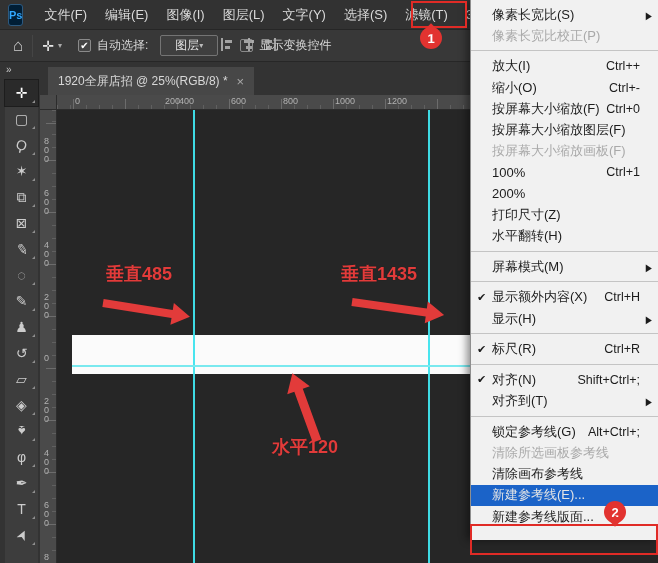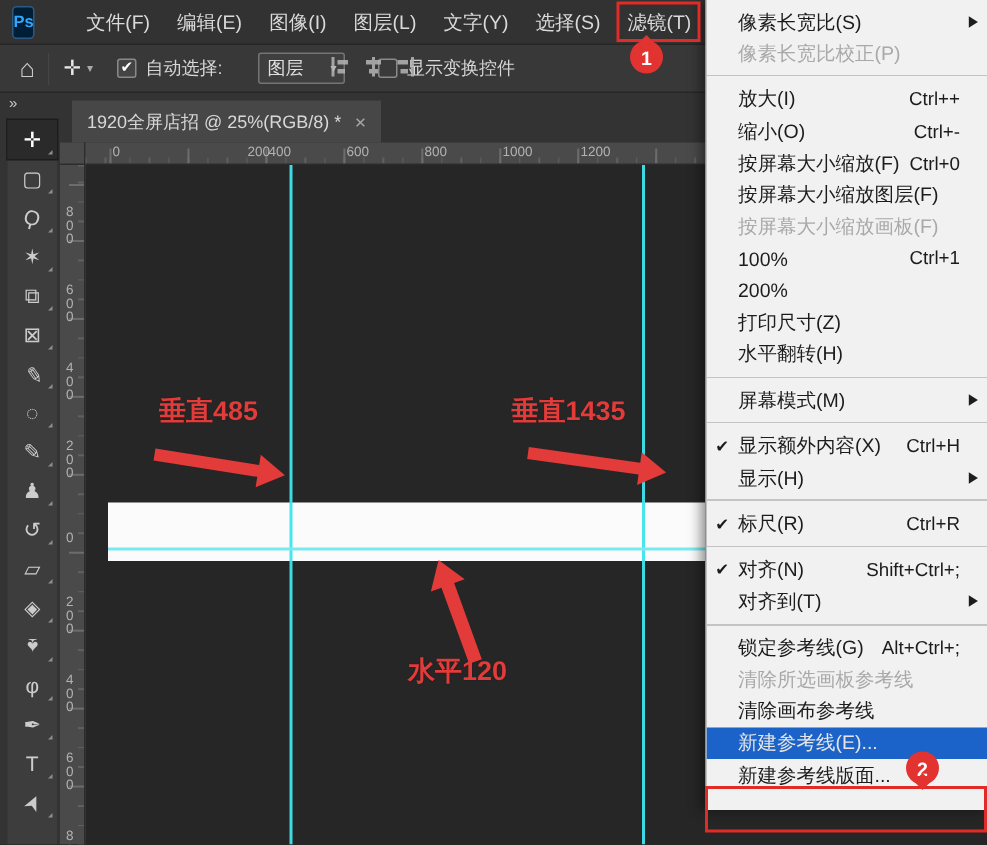--- a/index.html
+++ b/index.html
@@ -5,40 +5,40 @@
   * { margin:0; padding:0; box-sizing:border-box; }
   html,body { width:658px; height:563px; }
   body {
     position:relative; overflow:hidden; background:#2e2e2e;
     font-family:"Liberation Sans","DejaVu Sans",sans-serif;
     -webkit-font-smoothing:antialiased;
   }
   
   .menubar { position:absolute; left:0; top:0; width:470px; height:30px;
     background:#323232; display:flex; align-items:center; border-bottom:1px solid #262626; z-index:5; }
-  .ps-logo { width:22px; height:22px; margin:0 25px 0 8px; background:#001e36;
+  .ps-logo { width:22px; height:22px; margin:0 12px 0 8px; background:#001e36;
     border:1px solid #2d5a80; border-radius:3px; color:#31a8ff; font-size:11px; font-weight:bold;
     display:flex; align-items:center; justify-content:center; }
   .mb-items { display:flex; height:100%; align-items:center; }
   .mb-item { padding:5px 9px; font-size:13px; color:#dadada; white-space:nowrap; cursor:default; }
   .mb-item.active { background:#252525; color:#ffffff; }
   .red-box-1 { position:absolute; left:411px; top:1px; width:56px; height:27px;
     border:2px solid #e02b26; z-index:11; pointer-events:none; }
   
   .optionsbar { position:absolute; left:0; top:30px; width:470px; height:32px;
     background:#383838; border-bottom:1px solid #272727; display:flex; align-items:center; z-index:5; }
   .opt-home { color:#cfcfcf; font-size:17px; margin-left:13px; }
   .vsep { width:1px; height:22px; background:#2b2b2b; border-right:1px solid #454545; margin:0 9px; }
   .opt-move { color:#e6e6e6; font-size:14px; }
   .opt-chev { color:#aaaaaa; font-size:8px; margin-left:4px; }
   .checkbox { width:13px; height:13px; background:#444444; border:1px solid #8a8a8a; border-radius:2px;
     display:flex; align-items:center; justify-content:center; color:#ffffff; font-size:10px; line-height:10px; }
   .opt-label { color:#d6d6d6; font-size:12px; margin-left:6px; white-space:nowrap; }
-  .dropdown { margin-left:24px; width:58px; height:21px; background:#3f3f3f; border:1px solid #747474;
-    border-radius:2px; display:flex; align-items:center; justify-content:space-between;
+  .dropdown { margin-left:12px; width:58px; height:21px; background:#3f3f3f; border:1px solid #747474;
+    border-radius:2px; display:flex; align-items:center; justify-content:center;
     padding:0 5px; color:#e0e0e0; font-size:12px; }
   .dd-arrow { font-size:8px; color:#bbbbbb; }
   .align-group { position:absolute; right:192px; top:7px; display:flex; gap:7px; }
   .align-ic { opacity:.85; }
   
   .badge { position:absolute; width:22px; height:22px; background:#e23330; border-radius:50%;
     color:#ffffff; font-size:13px; font-weight:bold; display:flex; align-items:center;
     justify-content:center; z-index:12; }
   .badge .tail { position:absolute; width:8px; height:8px; background:#e23330; transform:rotate(45deg); }
   .badge-1 { left:420px; top:27px; } .badge-1 .tail { top:-2px; left:7px; }

